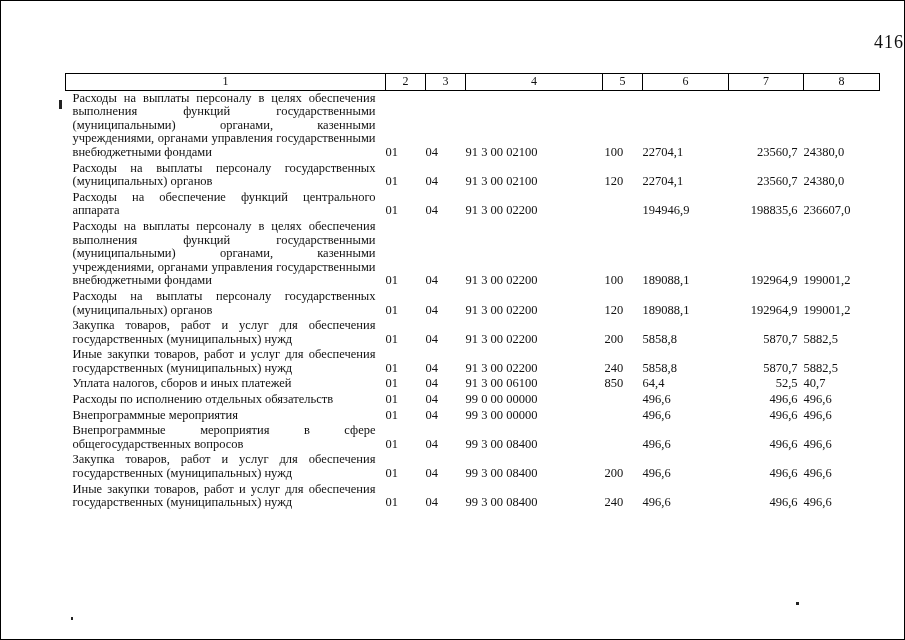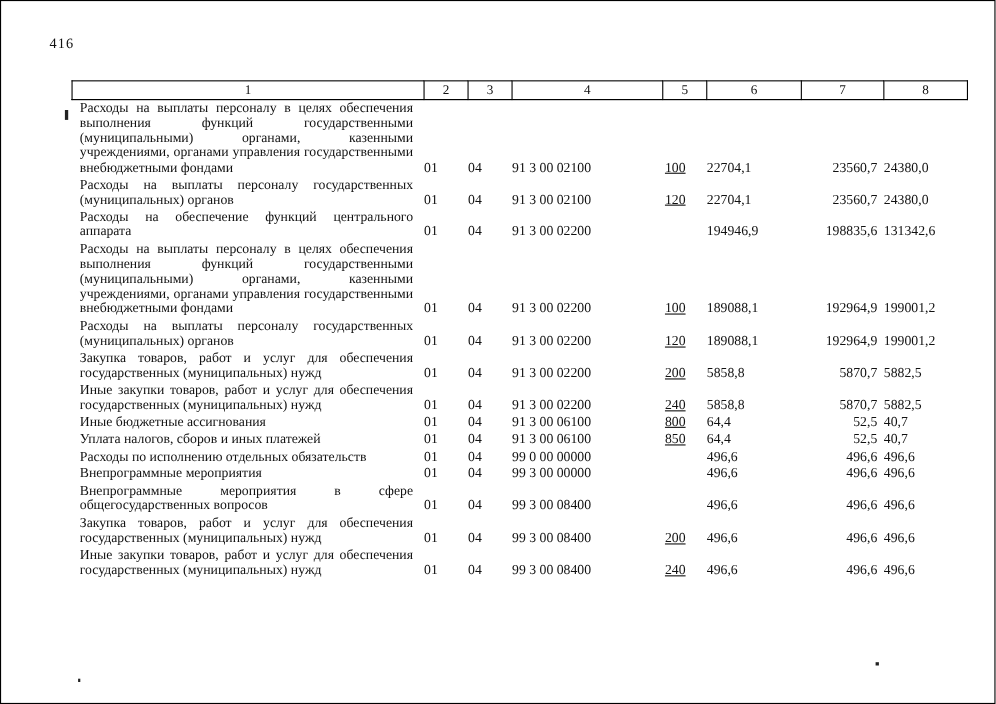--- a/index.html
+++ b/index.html
@@ -9,22 +9,22 @@
     font-family: "Liberation Serif", "DejaVu Serif", serif;
     color: #111;
     position: relative;
     box-sizing: border-box;
     border: 1px solid #000;
     overflow: hidden;
   }
   .page-number {
     position: absolute;
     top: 31px; left: 0; right: 0;
-    text-align: left;
-    font-size: 13px;
+    text-align: right;
+    font-size: 18px;
     letter-spacing: 1px;
     margin-left: 44px;
   }
   table.doc-table {
     position: absolute;
     top: 72px; left: 64px;
     width: 814px;
     border-collapse: collapse;
     table-layout: fixed;
     font-size: 12.5px;
@@ -51,21 +51,21 @@
     vertical-align: bottom;
   }
   tbody td.c1 {
     vertical-align: top;
     text-align: justify;
     padding-left: 7px;
     padding-right: 10px;
     hyphens: auto;
   }
   tbody td.c2, tbody td.c3, tbody td.c4 { text-align: left; }
-  tbody td.c5 { text-align: left; padding-left: 2px; text-decoration: underline; }
+  tbody td.c5 { text-align: left; padding-left: 2px; }
   tbody td.c6 { text-align: left; padding-right: 8px; }
   tbody td.c7 { text-align: right; padding-right: 6px; }
   tbody td.c8 { text-align: left; padding-right: 11px; }
   .artifact {
     position: absolute;
     background: #222;
   }
   .artifact-1 { left: 58px; top: 99px; width: 3px; height: 9px; }
   .artifact-2 { left: 795px; top: 601px; width: 3px; height: 3px; }
   .artifact-3 { left: 70px; top: 616px; width: 2px; height: 3px; }
@@ -120,21 +120,21 @@
       <td class="c8">24380,0</td>
     </tr>
     <tr>
       <td class="c1">Расходы на обеспечение функций центрального аппарата</td>
       <td class="c2">01</td>
       <td class="c3">04</td>
       <td class="c4">91 3 00 02200</td>
       <td class="c5"></td>
       <td class="c6">194946,9</td>
       <td class="c7">198835,6</td>
-      <td class="c8">131342,6</td>
+      <td class="c8">236607,0</td>
     </tr>
     <tr>
       <td class="c1">Расходы на выплаты персоналу в целях обеспечения выполнения функций государственными (муниципальными) органами, казенными учреждениями, органами управления государственными внебюджетными фондами</td>
       <td class="c2">01</td>
       <td class="c3">04</td>
       <td class="c4">91 3 00 02200</td>
       <td class="c5">100</td>
       <td class="c6">189088,1</td>
       <td class="c7">192964,9</td>
       <td class="c8">199001,2</td>
@@ -161,30 +161,20 @@
     </tr>
     <tr>
       <td class="c1">Иные закупки товаров, работ и услуг для обеспечения государственных (муниципальных) нужд</td>
       <td class="c2">01</td>
       <td class="c3">04</td>
       <td class="c4">91 3 00 02200</td>
       <td class="c5">240</td>
       <td class="c6">5858,8</td>
       <td class="c7">5870,7</td>
       <td class="c8">5882,5</td>
-    </tr>
-    <tr>
-      <td class="c1">Иные бюджетные ассигнования</td>
-      <td class="c2">01</td>
-      <td class="c3">04</td>
-      <td class="c4">91 3 00 06100</td>
-      <td class="c5">800</td>
-      <td class="c6">64,4</td>
-      <td class="c7">52,5</td>
-      <td class="c8">40,7</td>
     </tr>
     <tr>
       <td class="c1">Уплата налогов, сборов и иных платежей</td>
       <td class="c2">01</td>
       <td class="c3">04</td>
       <td class="c4">91 3 00 06100</td>
       <td class="c5">850</td>
       <td class="c6">64,4</td>
       <td class="c7">52,5</td>
       <td class="c8">40,7</td>

